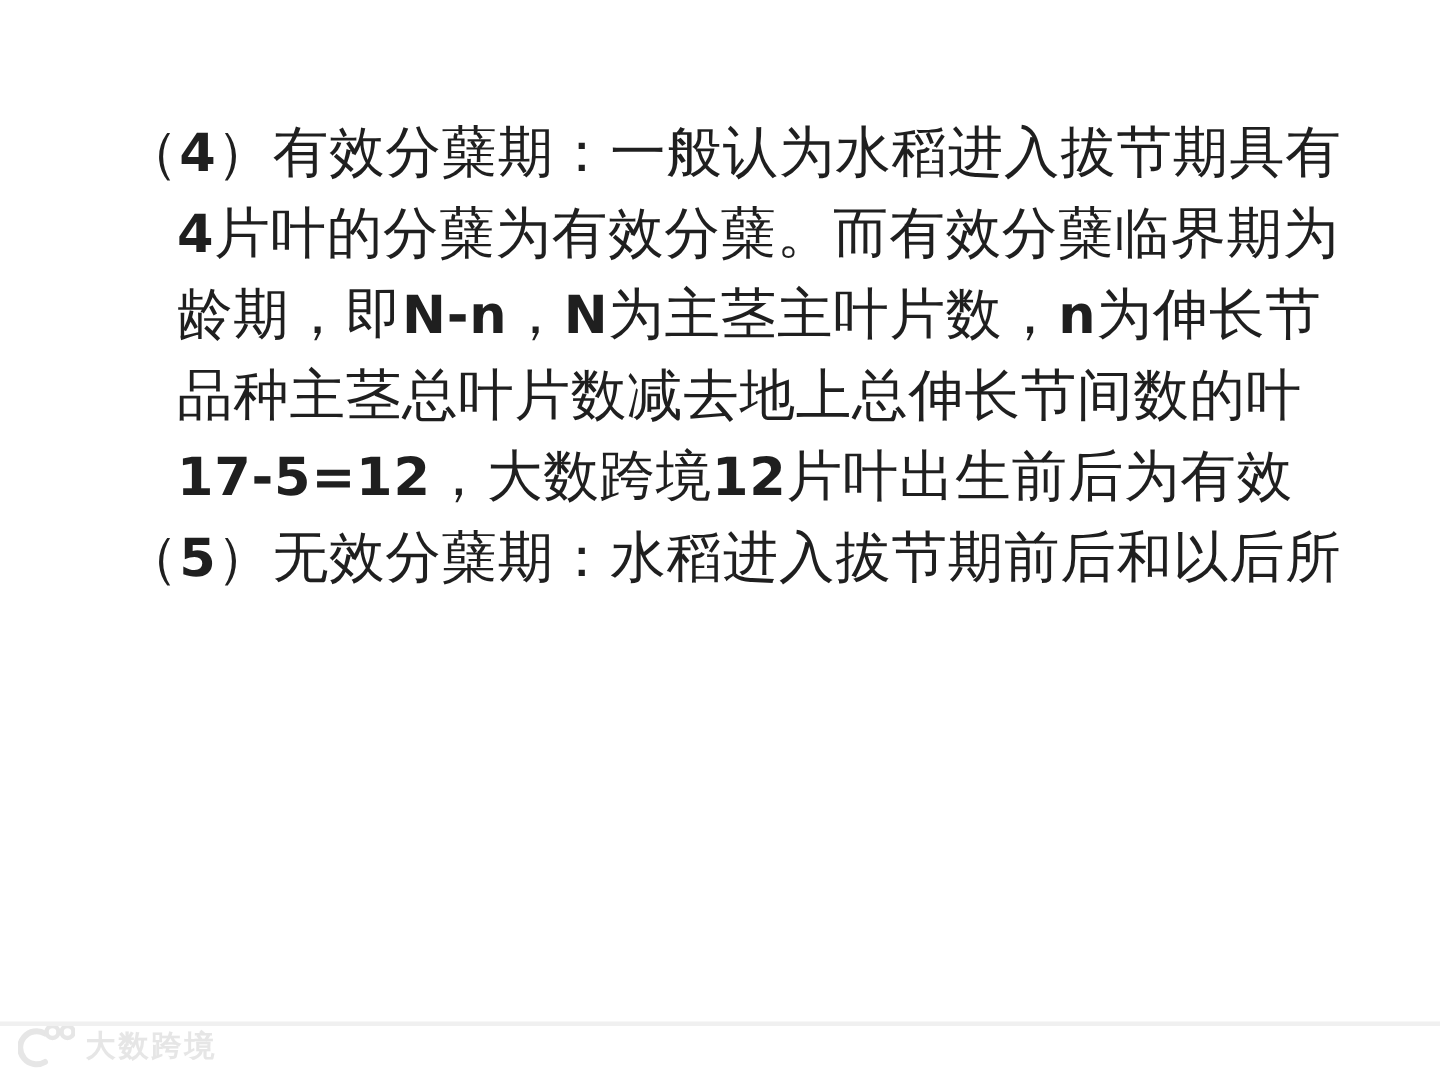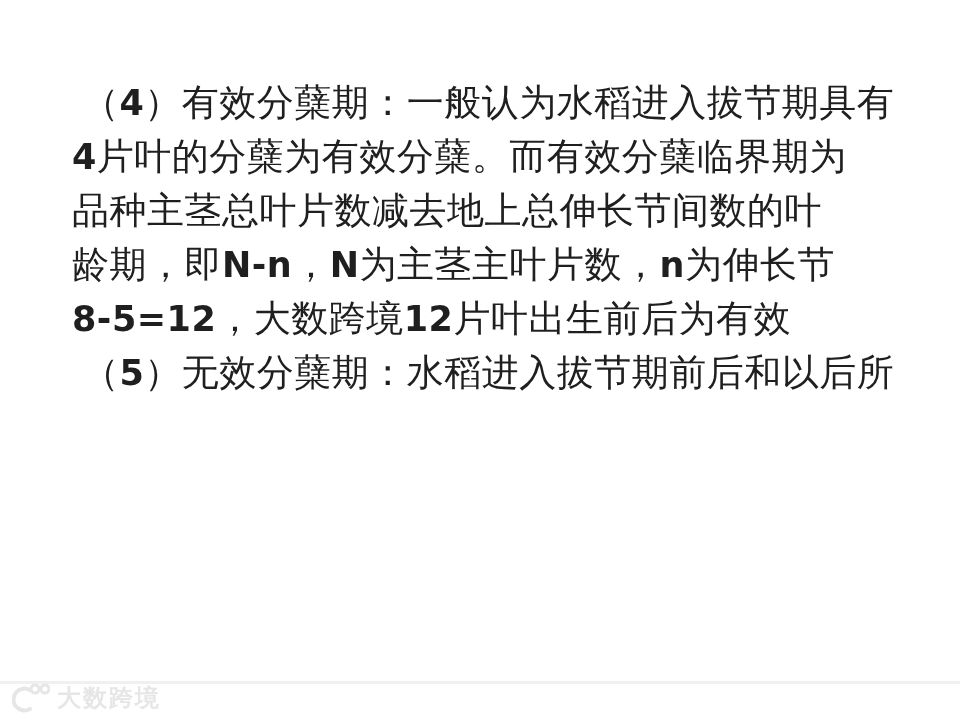--- a/index.html
+++ b/index.html
@@ -21,21 +21,21 @@
   .textblock {
     position: absolute;
     top: 76px;
     left: 0;
     right: 40px;
   }
   .line {
     height: 54px;
     line-height: 54px;
     font-size: 37px;
-    padding-left: 72px;
+    padding-left: 118px;
     white-space: nowrap;
     letter-spacing: 0.5px;
   }
   .line.first {
     padding-left: 82px;
   }
   .num {
     font-family: "DejaVu Sans", "Liberation Sans", sans-serif;
     font-weight: bold;
     font-size: 35px;
@@ -45,21 +45,21 @@
     left: 12px;
     top: 682px;
     display: flex;
     align-items: center;
     gap: 7px;
     color: #e6e6e6;
     user-select: none;
   }
   .watermark .wm-text {
     font-family: "DejaVu Sans", "Liberation Sans", sans-serif;
-    font-size: 24px;
+    font-size: 20px;
     font-weight: bold;
     letter-spacing: 2px;
   }
   .bottom-edge {
     position: absolute;
     left: 0;
     bottom: 0;
     width: 960px;
     height: 3px;
     background: #f0f0f0;
@@ -69,26 +69,26 @@
 <body>
 
 <div class="slide">
 
   <div class="textblock">
 
     <div class="line first"><span>（</span><span class="num">4</span><span>）有效分蘖期：一般认为水稻进入拔节期具有</span></div>
 
     <div class="line"><span class="num">4</span><span>片叶的分蘖为有效分蘖。而有效分蘖临界期为</span></div>
 
+    <div class="line"><span>龄期，即</span><span class="num">N-n</span><span>，</span><span class="num">N</span><span>为主茎主叶片数，</span><span class="num">n</span><span>为伸长节</span></div>
+
     <div class="line"><span>品种主茎总叶片数减去地上总伸长节间数的叶</span></div>
 
-    <div class="line"><span>龄期，即</span><span class="num">N-n</span><span>，</span><span class="num">N</span><span>为主茎主叶片数，</span><span class="num">n</span><span>为伸长节</span></div>
 
-
-    <div class="line"><span class="num">8-5=12</span><span>，大数跨境</span><span class="num">12</span><span>片叶出生前后为有效</span></div>
+    <div class="line"><span class="num">17-5=12</span><span>，大数跨境</span><span class="num">12</span><span>片叶出生前后为有效</span></div>
 
 
     <div class="line first"><span>（</span><span class="num">5</span><span>）无效分蘖期：水稻进入拔节期前后和以后所</span></div>
 
 
   </div>
 
   <div class="watermark">
     <svg width="38" height="30" viewBox="0 0 38 30" aria-hidden="true">
       <path d="M18 7 A11 11 0 1 0 18 26" fill="none" stroke="#e6e6e6" stroke-width="4" stroke-linecap="round"></path>

